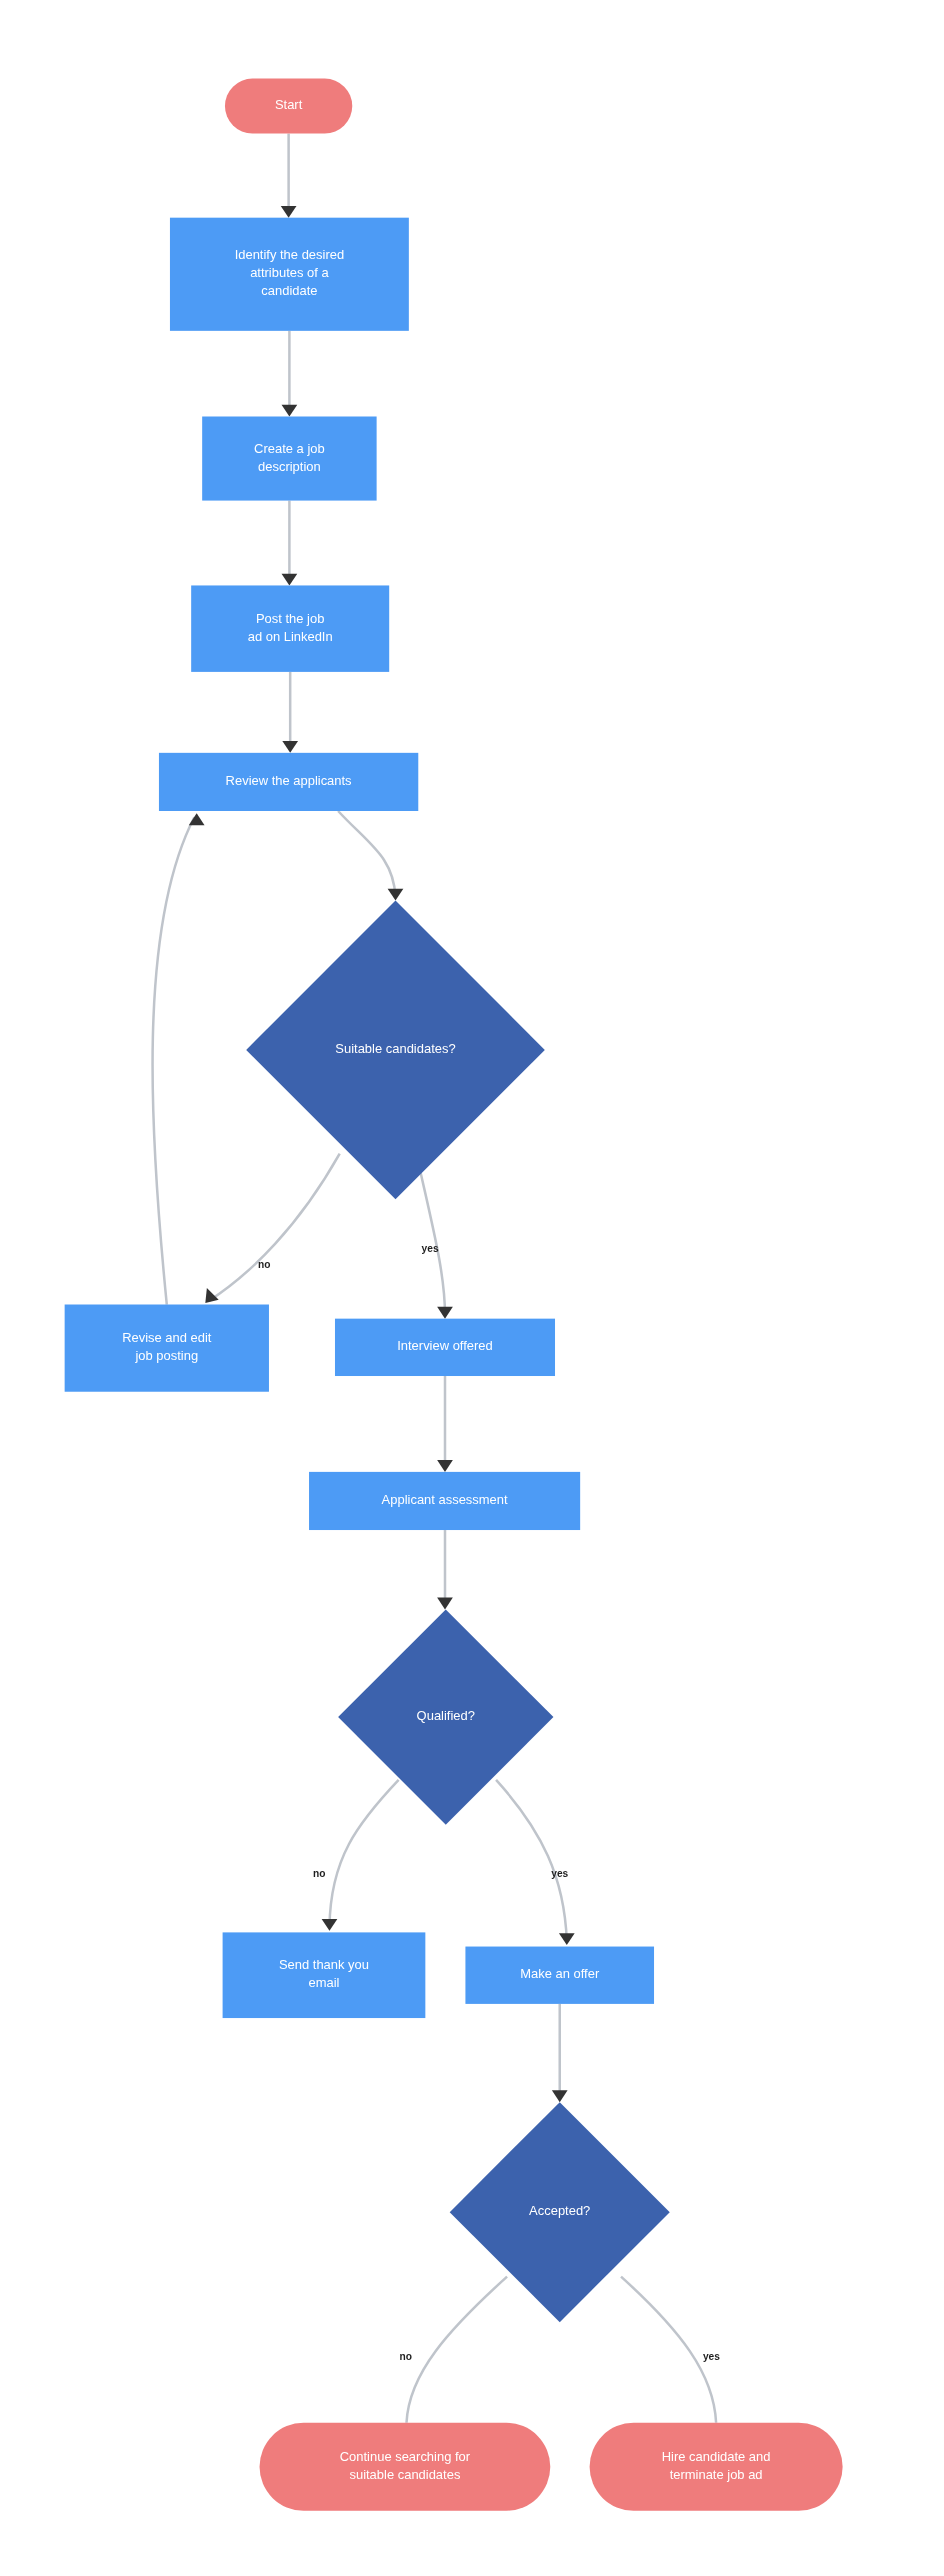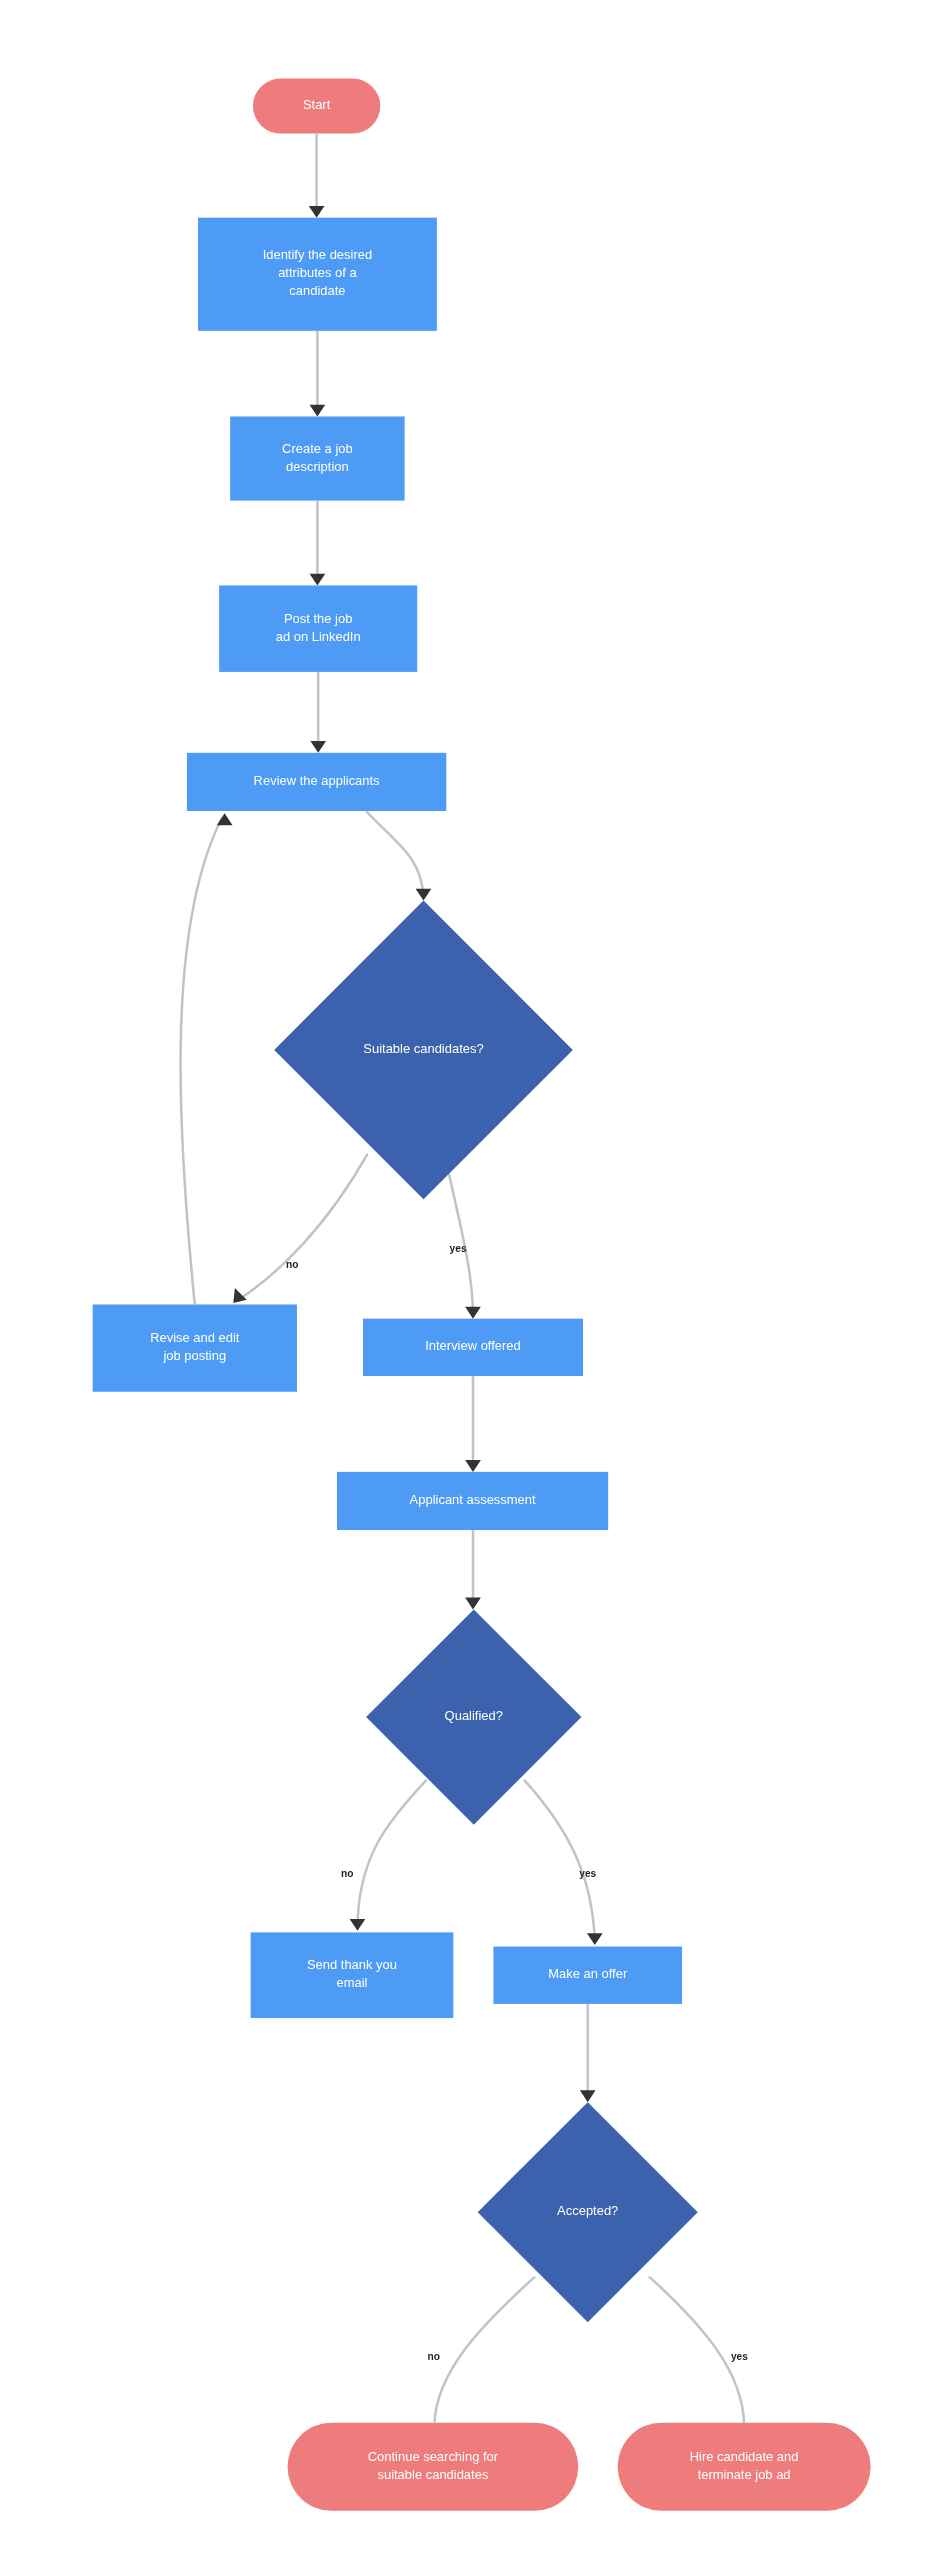--- a/index.html
+++ b/index.html
@@ -12,21 +12,20 @@
     width: 945px;
     height: 2576px;
     font-family: "Liberation Sans", sans-serif;
     overflow: hidden;
   }
   #flow-root {
     position: relative;
     width: 793px;
     height: 2576px;
     background: #ffffff;
-    padding-left: 28px;
   }
   svg#flow-svg {
     display: block;
     width: 945px;
     height: 2576px;
   }
   .edge-path {
     fill: none;
     stroke: #bfc4cb;
     stroke-width: 3.2;

